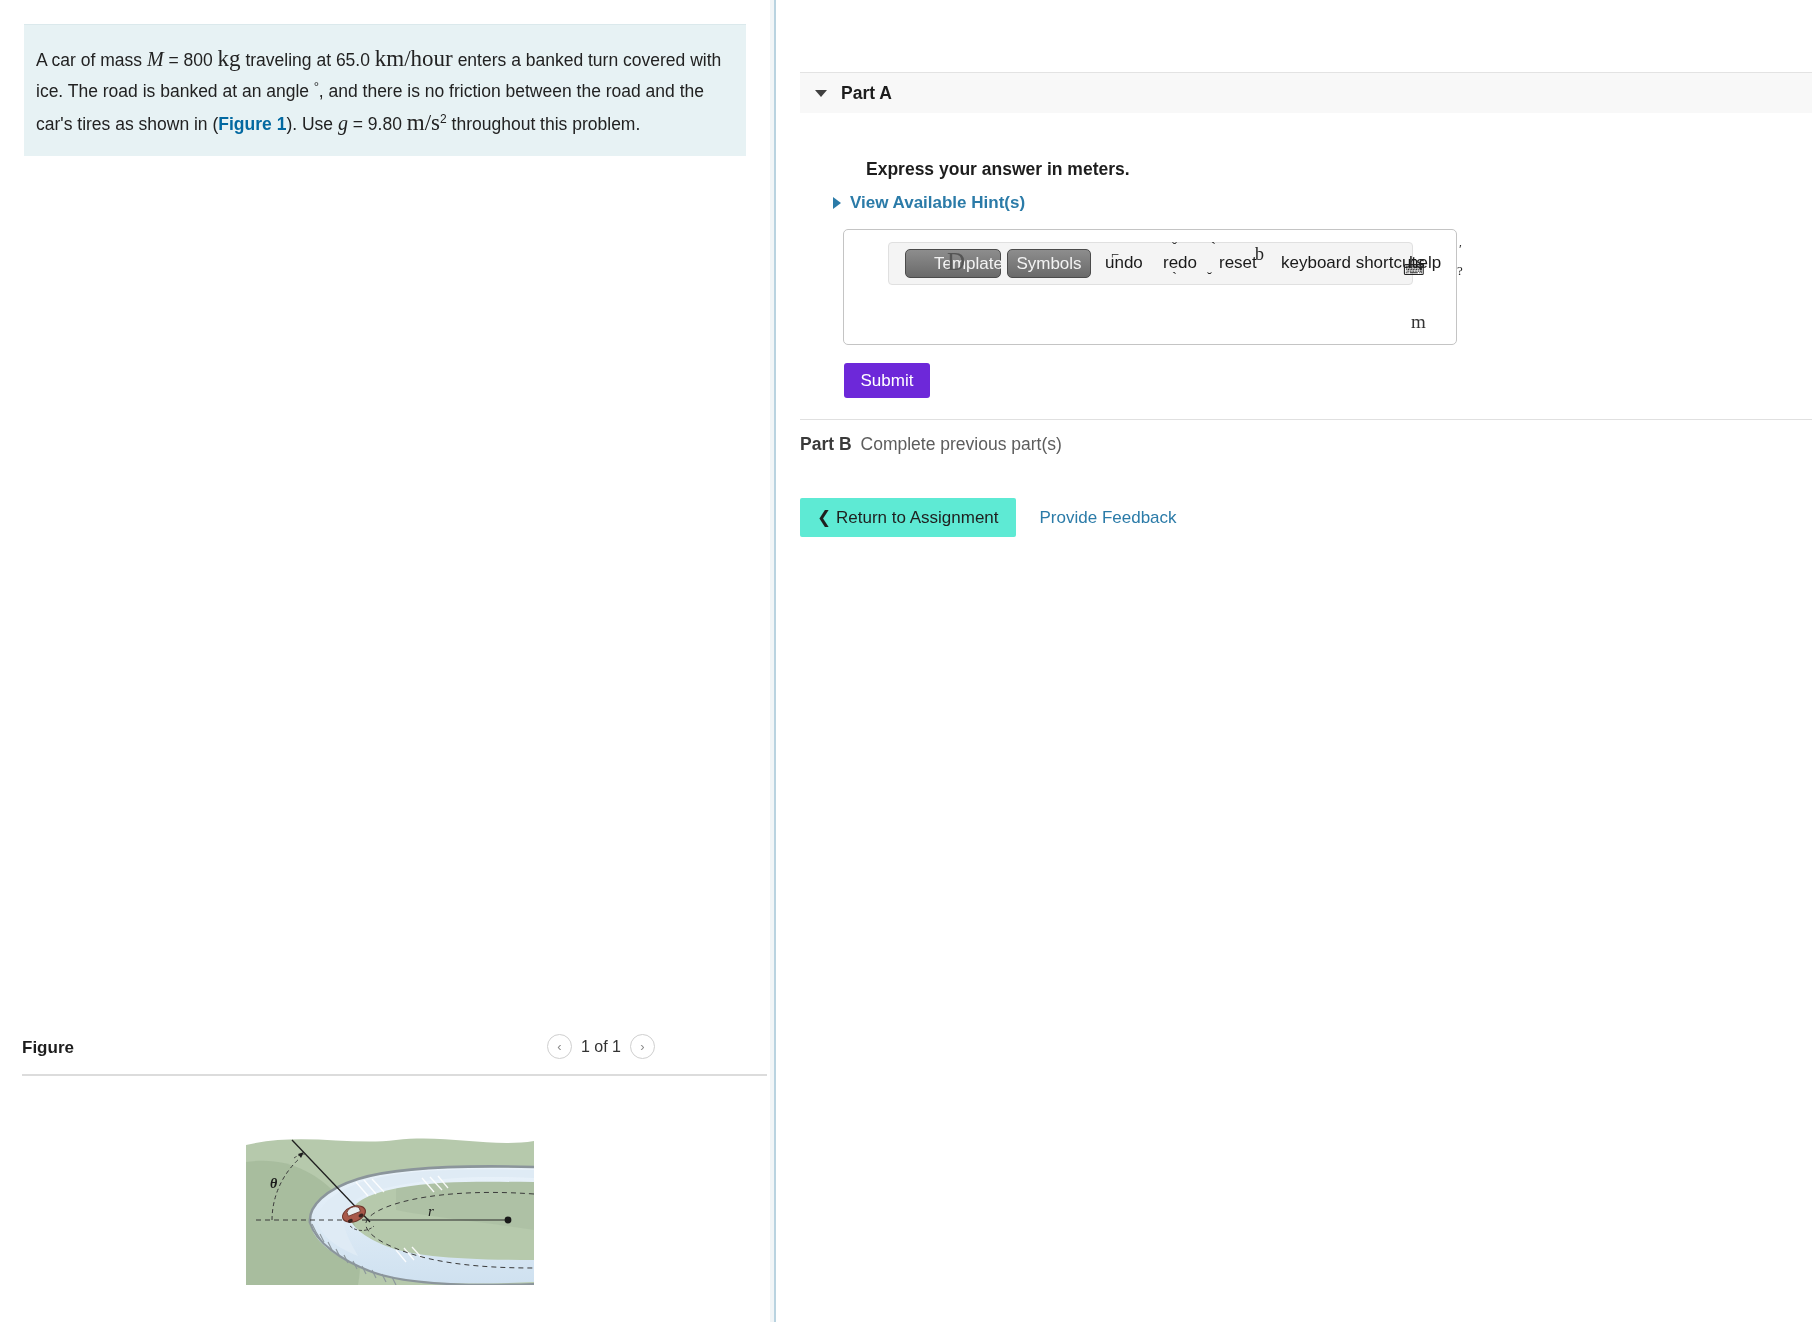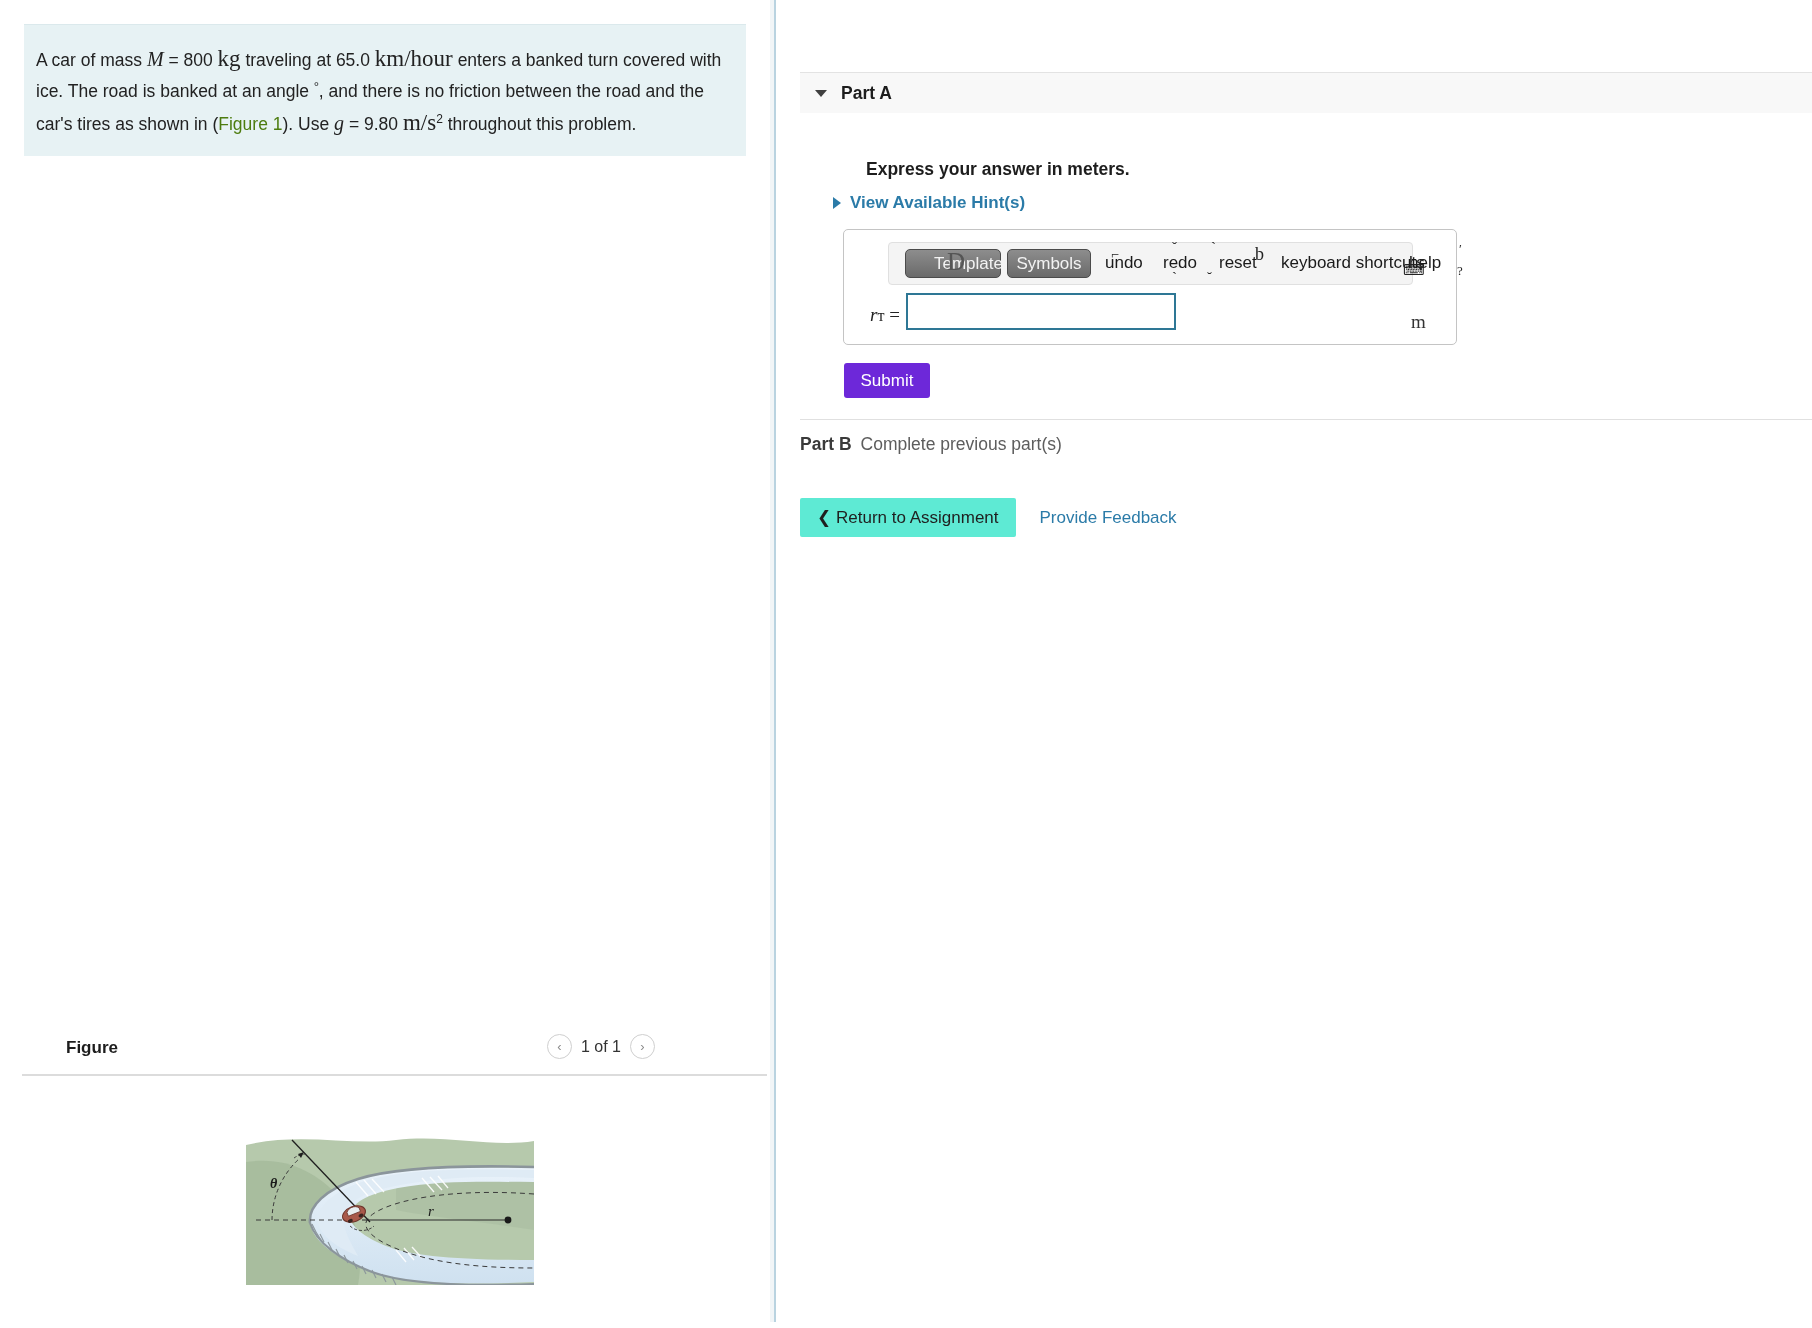--- a/index.html
+++ b/index.html
@@ -58,34 +58,33 @@
   .mathvar {
     font-family: "Liberation Serif", serif;
     font-style: italic;
     font-size: 20px;
   }
   .mathvar-up {
     font-family: "Liberation Serif", serif;
     font-style: normal;
     font-size: 23px;
   }
-  .figlink { color: #4d7c0f; text-decoration: none; }
+  .figlink { color: #0369a1; text-decoration: none; font-weight: bold; }
   .sup { font-size: 12px; vertical-align: super; }
   .deg { font-size: 12px; vertical-align: super; font-family:"Liberation Serif", serif; }
 
   
   .figure-block {
     position: absolute;
     left: 22px; top: 1030px;
     width: 745px;
   }
   .figure-head {
     position: relative;
     height: 44px;
-    margin-left: 44px;
   }
   .figure-title {
     position: absolute;
     left: 0; top: 8px;
     font-size: 17px;
     font-weight: bold;
     color: #1d1d1d;
   }
   .pager {
     position: absolute;
@@ -472,26 +471,20 @@
       <span class="glyph-art" style="left:283px; top:-4px; font-size:15px;">ˇ</span>
       <span class="glyph-art" style="left:283px; top:26px; font-size:15px;">ˋ</span>
       <span class="glyph-art" style="left:322px; top:-4px; font-size:15px;">ˋ</span>
       <span class="glyph-art" style="left:318px; top:26px; font-size:15px;">˘</span>
       <span class="glyph-art" style="left:366px; top:1px;  font-size:18px;">b</span>
       <span class="glyph-art" style="left:514px; top:18px; font-size:15px;">⌨</span>
       <span class="glyph-art" style="left:570px; top:-2px; font-size:13px;">′</span>
       <span class="glyph-art" style="left:568px; top:20px; font-size:13px;">?</span>
     </div>
 
-    <div class="row">
-      <div class="rlabel"><span>r</span><span style="font-style:normal;font-size:16px;">т</span>
-        <span style="font-style:normal;">=</span>
-      </div>
-      <input class="ans-input" type="text" placeholder="" style="">
-    </div>
   </div>
 
   <div class="unit">m</div>
 
   <button class="submit-btn">Submit</button>
 
   <div class="hr-b"></div>
 
   <div class="partb">
     <b>Part B</b><span>Complete previous part(s)</span>

